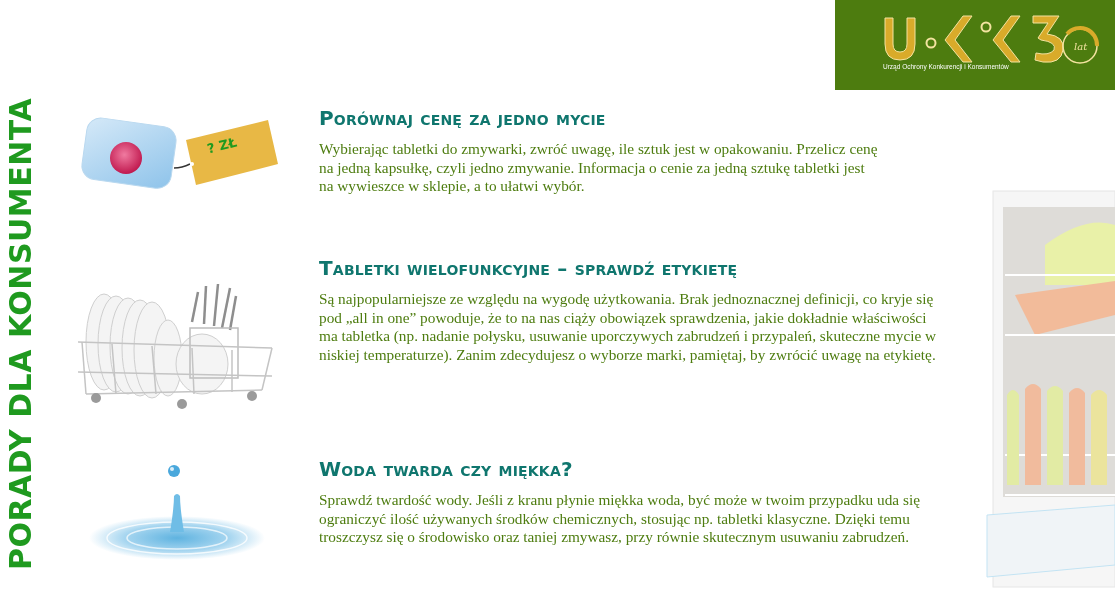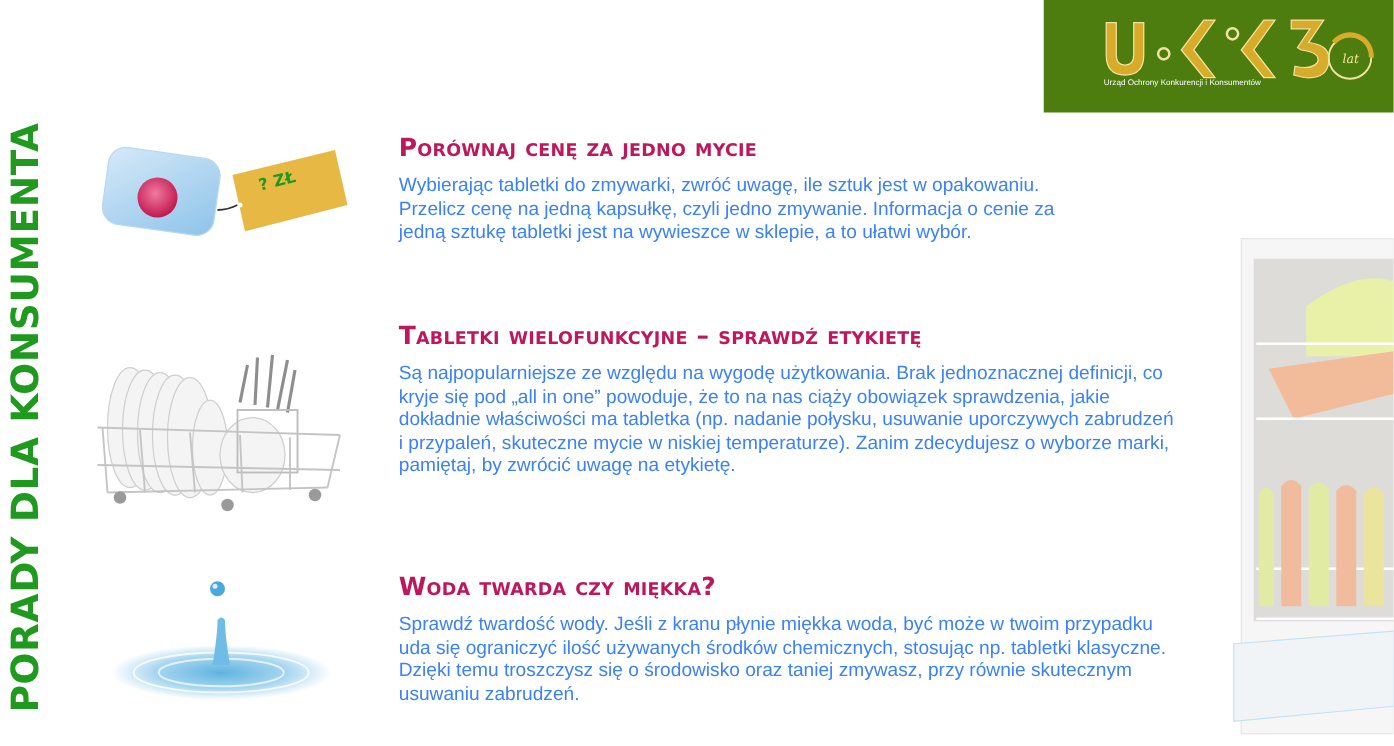--- a/index.html
+++ b/index.html
@@ -37,31 +37,31 @@
       font-family: "Liberation Sans", sans-serif;
     }
 
     
     .section { position: absolute; left: 319px; }
     .section h2 {
       font-family: "DejaVu Sans", sans-serif;
       font-weight: bold;
       font-variant: small-caps;
       font-size: 20px;
-      color: #be185d;
+      color: #0f766e;
       line-height: 24px;
       white-space: nowrap;
       letter-spacing: 0.2px;
     }
     .section p {
       margin-top: 10px;
-      font-family: Liberation Sans, sans-serif;
+      font-family: Liberation Serif, serif;
       font-size: 15.3px;
       line-height: 18.6px;
-      color: #3b82f6;
+      color: #4d7c0f;
       font-weight: normal;
     }
     .s1 { top: 106px; width: 560px; }
     .s2 { top: 256px; width: 620px; }
     .s3 { top: 457px; width: 630px; }
 
     
     .illus { position: absolute; }
     .tablet { left: 78px; top: 110px; width: 210px; height: 85px; }
     .rack { left: 72px; top: 272px; width: 220px; height: 142px; }

